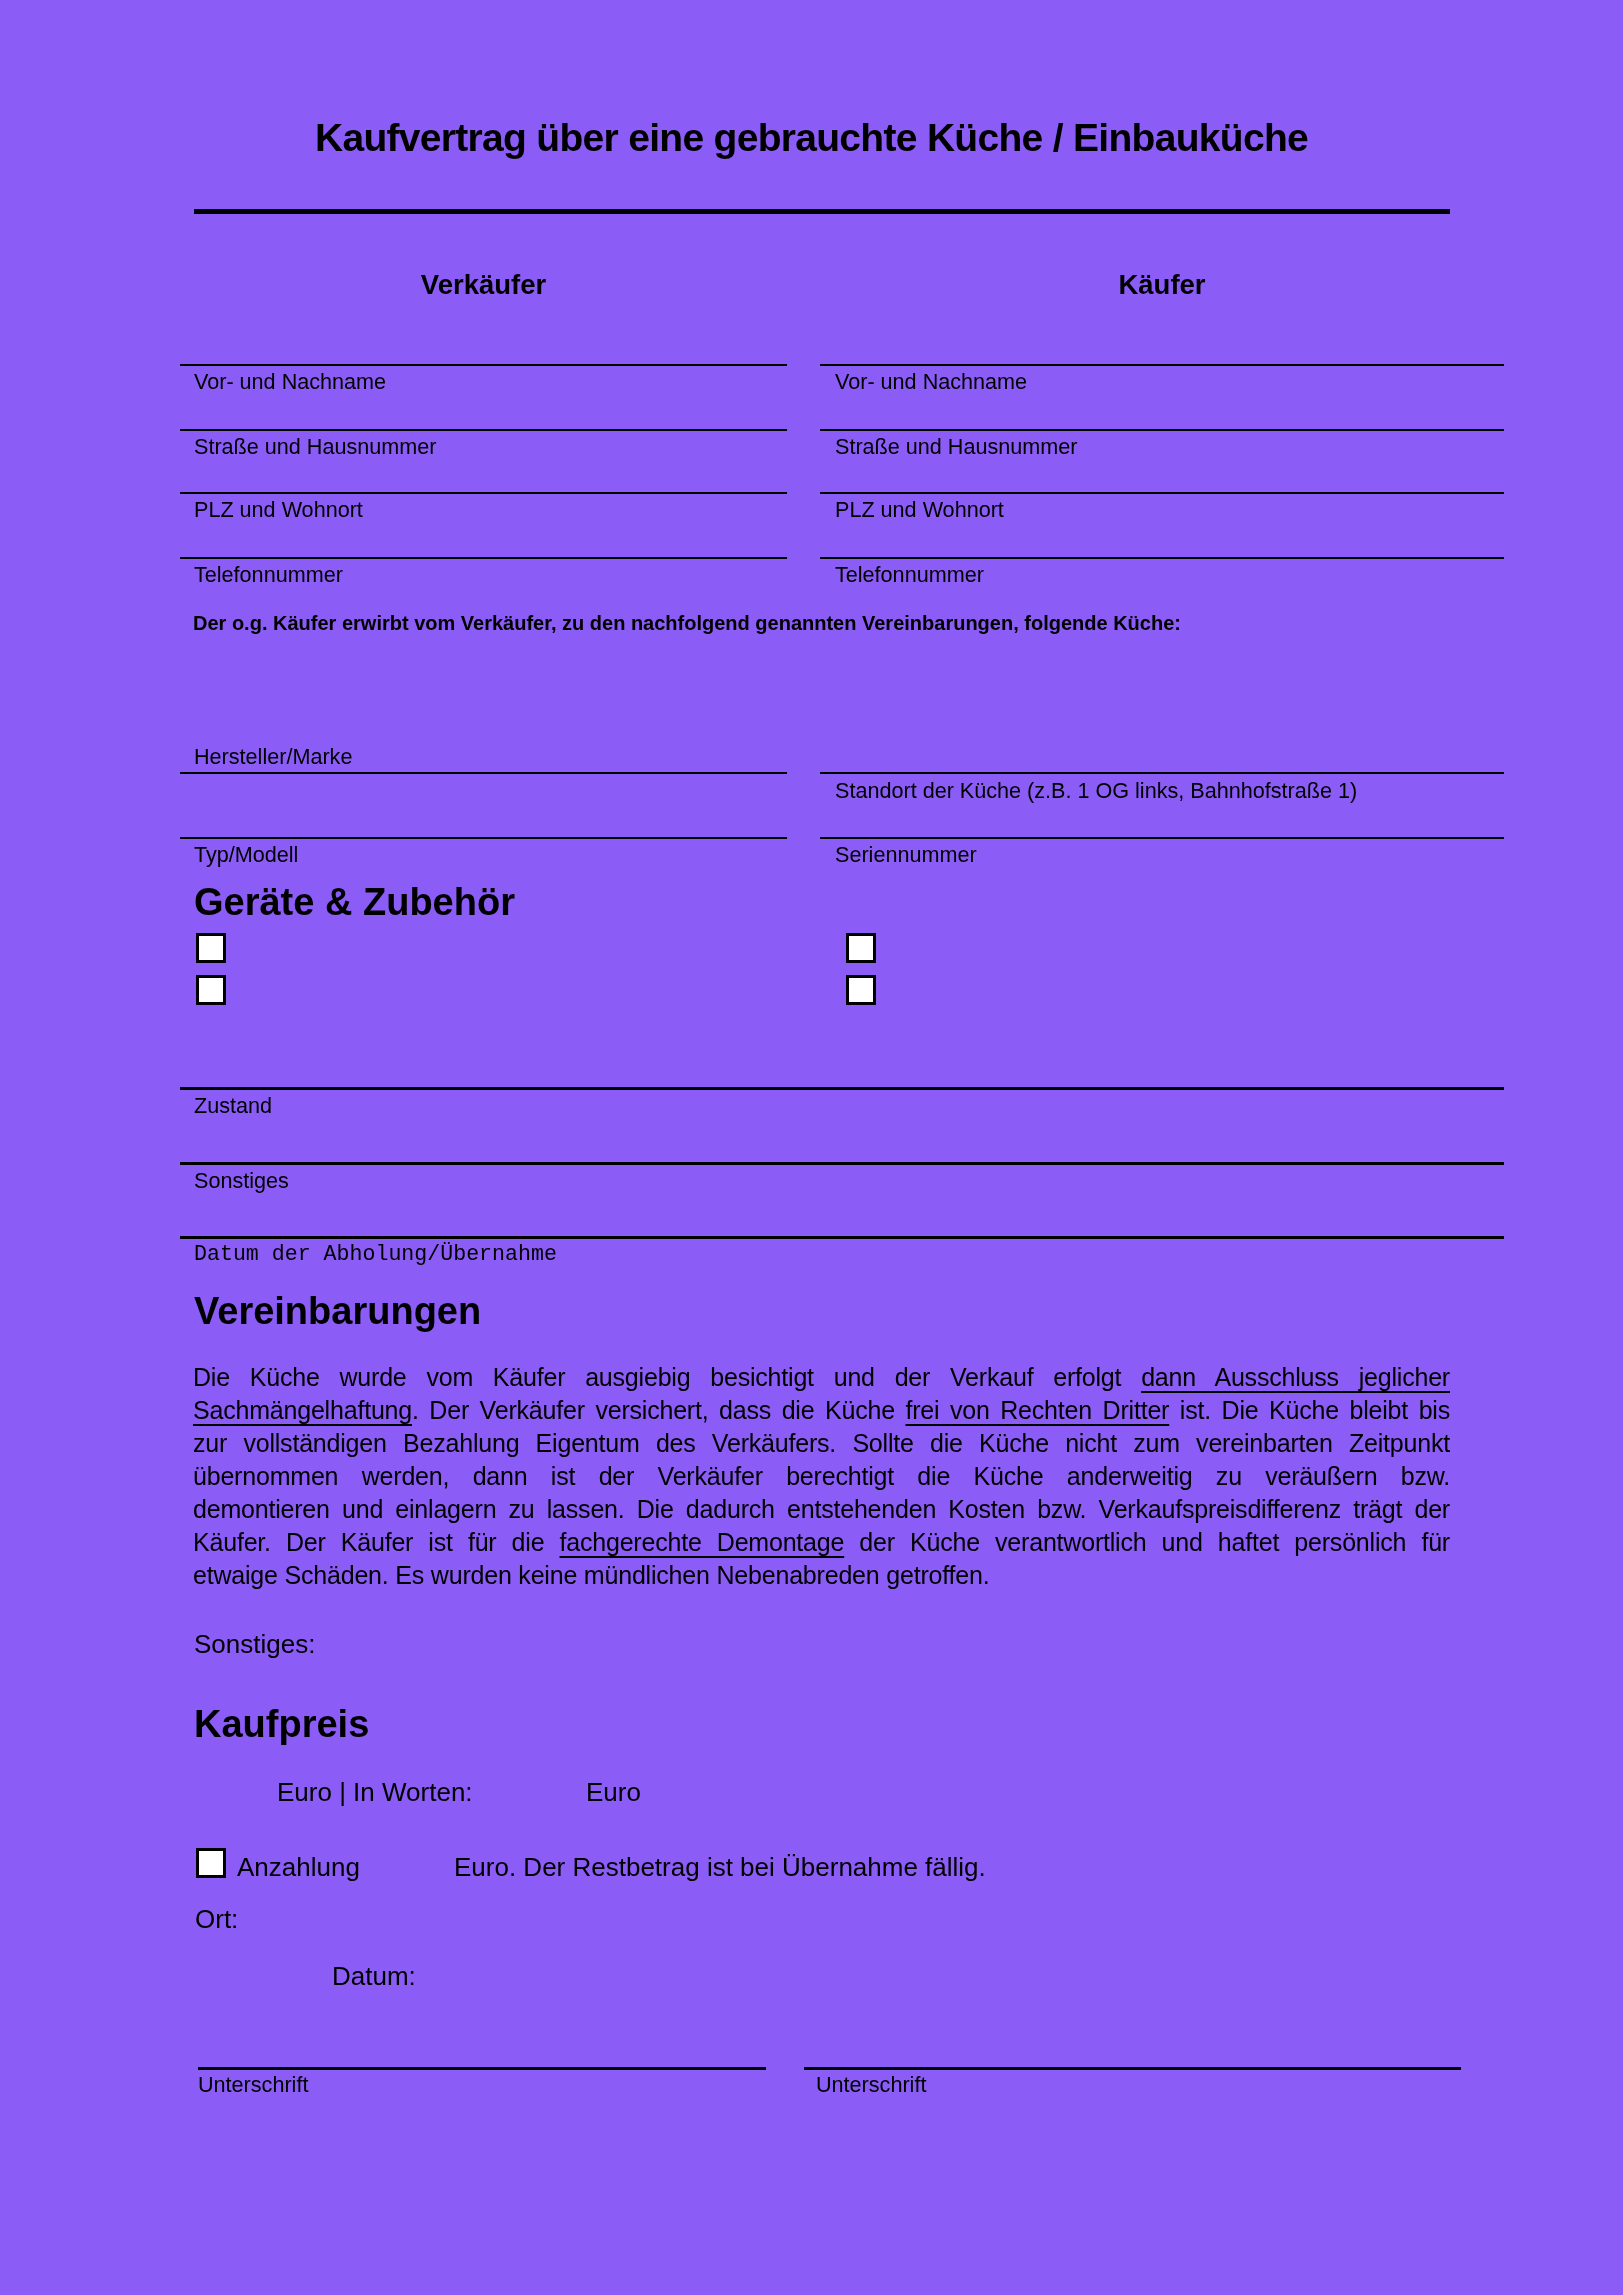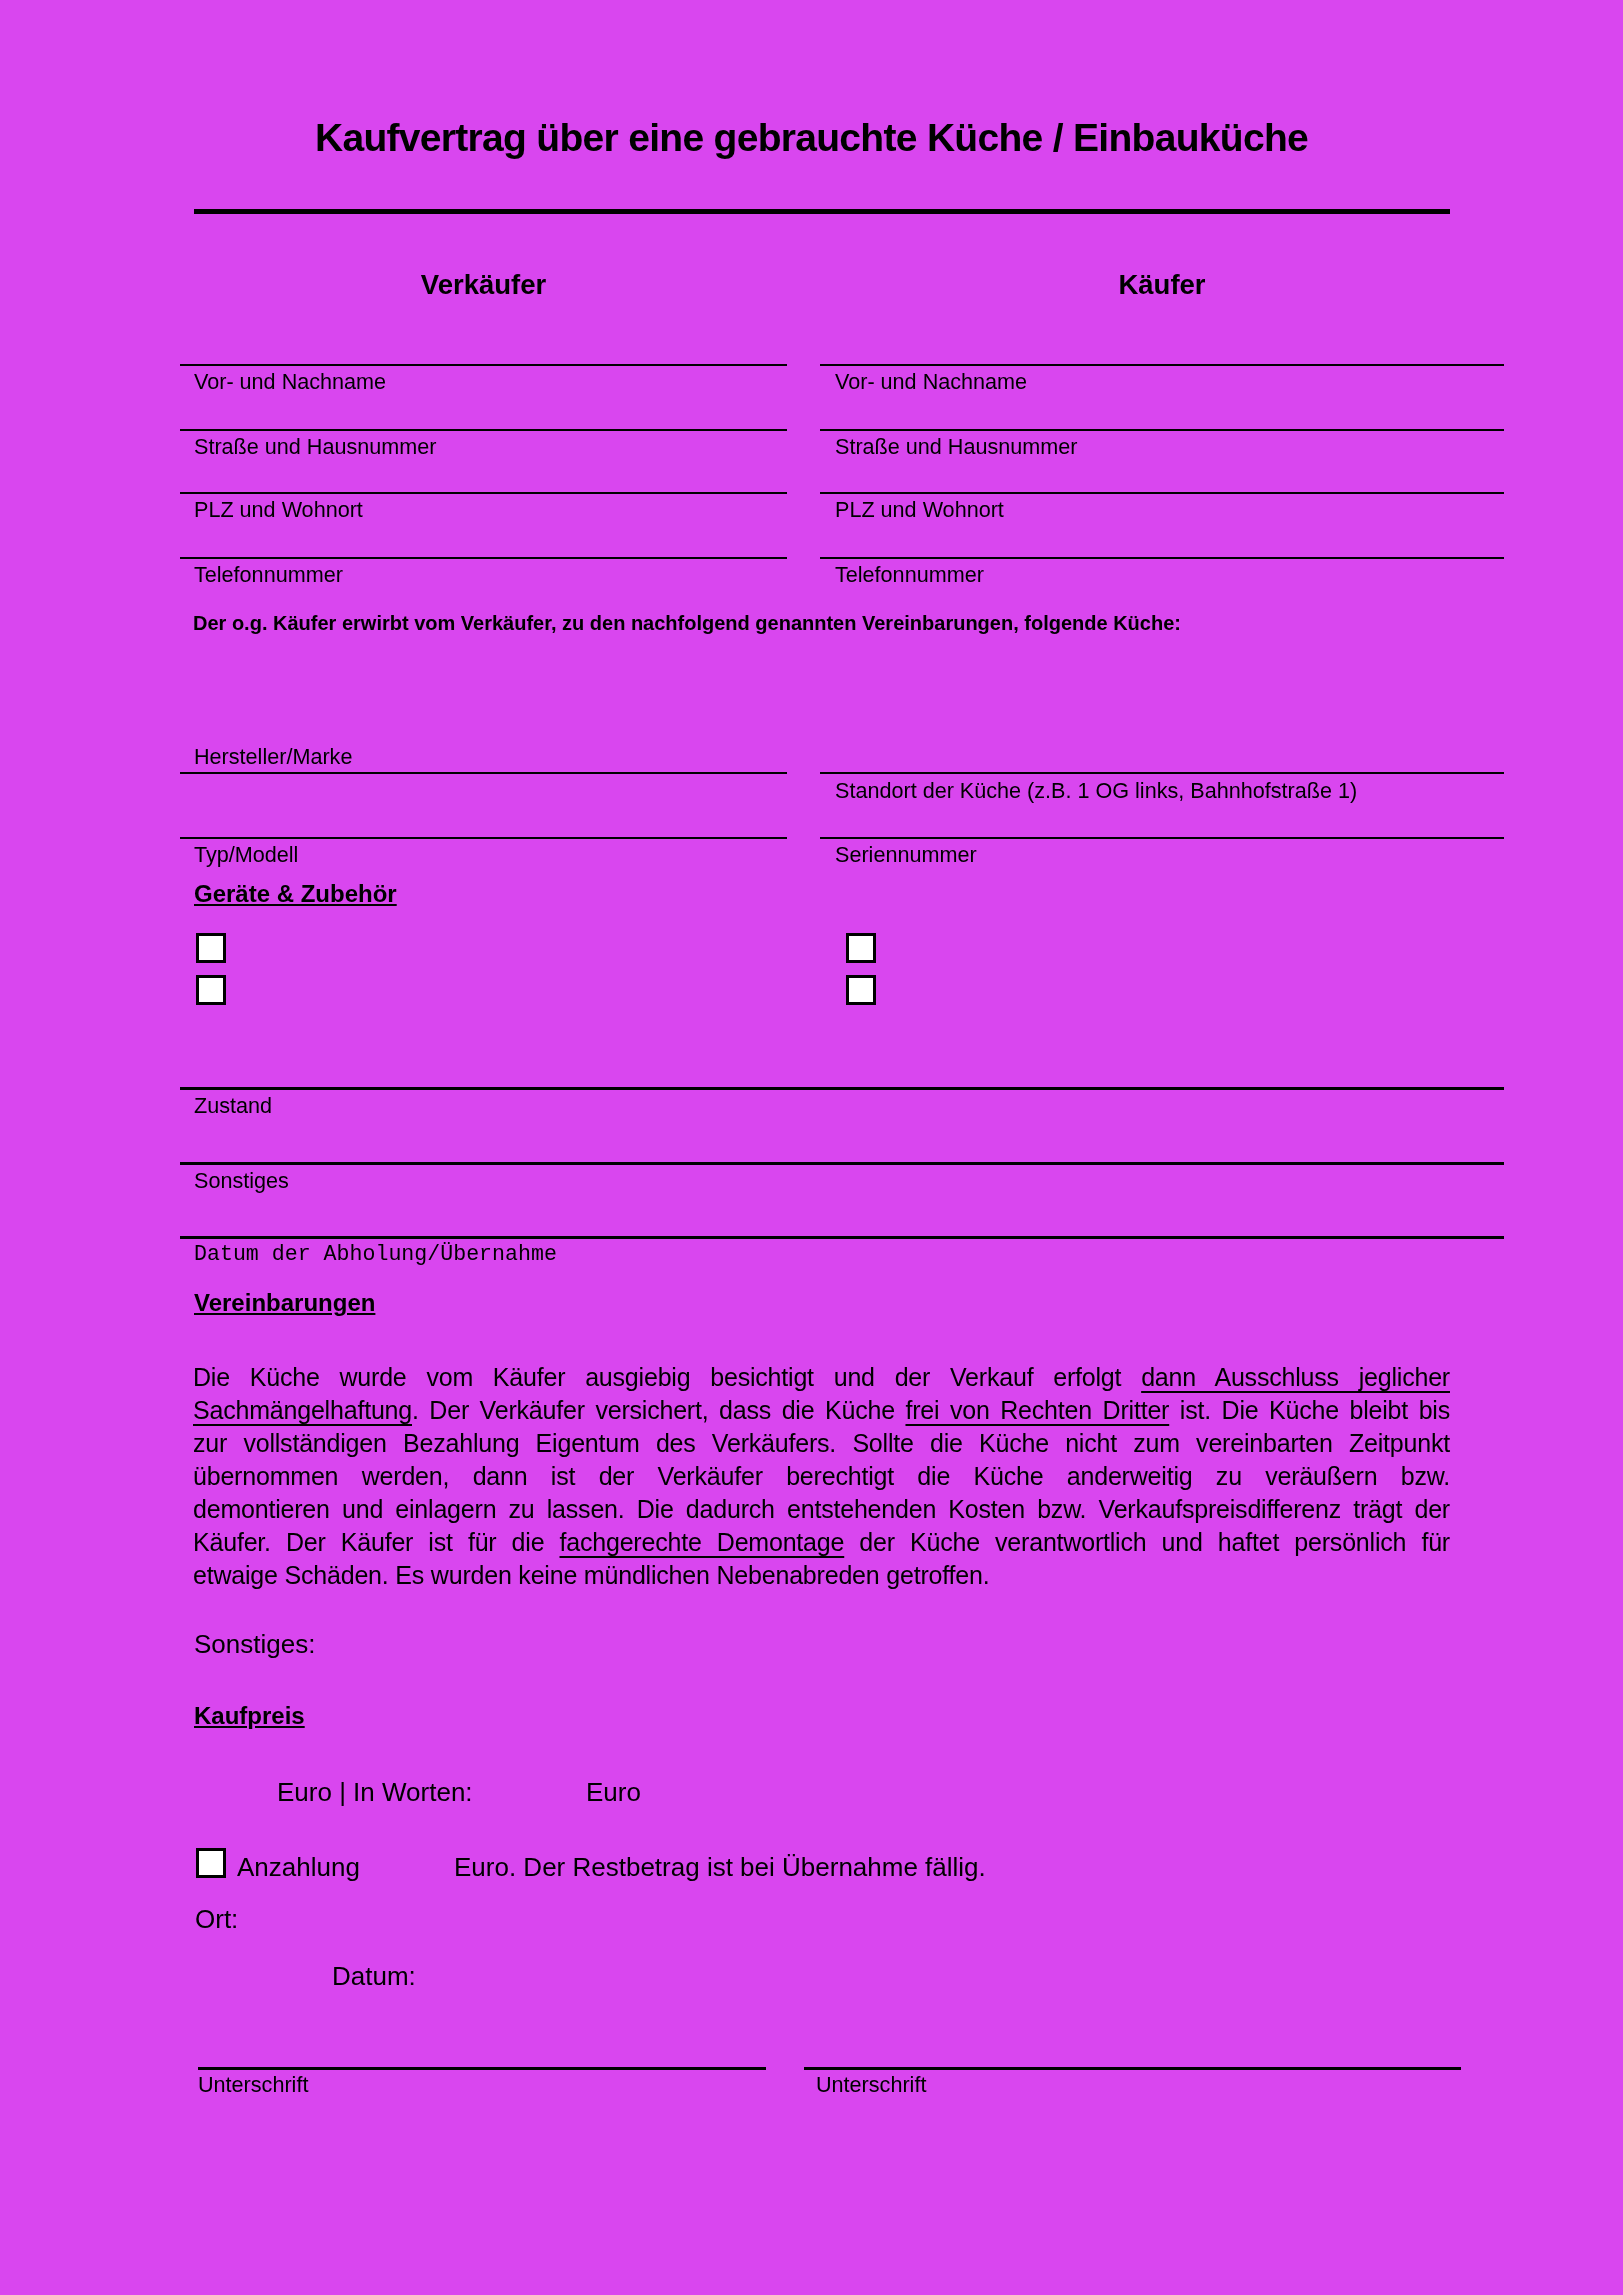--- a/index.html
+++ b/index.html
@@ -1,29 +1,29 @@
 <!DOCTYPE html>
 <html style="font-size:10.5px"><head>
 <meta charset="utf-8">
 <style>
   html,body{margin:0;padding:0;background:#e8e8e8;}
   .pg{
     position:relative;
     width:1623px;height:2295px;
-    background:#d946ef;
+    background:#8b5cf6;
     font-family:"Liberation Sans",sans-serif;
     color:#000;
     overflow:hidden;
   }
   .ln{position:absolute;background:#000;height:2px;}
   .ln4{position:absolute;background:#000;height:2.6px;}
   .rule{position:absolute;background:#000;height:4.6px;}
   .lbl{position:absolute;font-size:21.6px;line-height:1.2;white-space:nowrap;}
   .bd{position:absolute;font-size:26px;line-height:1.2;white-space:nowrap;}
-  .hd{position:absolute;font-weight:bold;font-size:24px;line-height:1.2;white-space:nowrap;text-decoration:underline;}
+  .hd{position:absolute;font-weight:bold;font-size:38px;line-height:1.2;white-space:nowrap;}
   .colhd{position:absolute;font-weight:bold;font-size:27.5px;line-height:1.2;text-align:center;}
   .title{
     position:absolute;left:0;top:116px;width:1623px;
     text-align:center;font-weight:bold;font-size:39px;letter-spacing:-0.7px;
   }
   .intro{
     position:absolute;left:193px;top:604px;width:1231px;
     font-size:20px;line-height:38px;font-weight:bold;
   }
   .cb{position:absolute;width:23.6px;height:24px;border:3.3px solid #000;background:#fff;}

